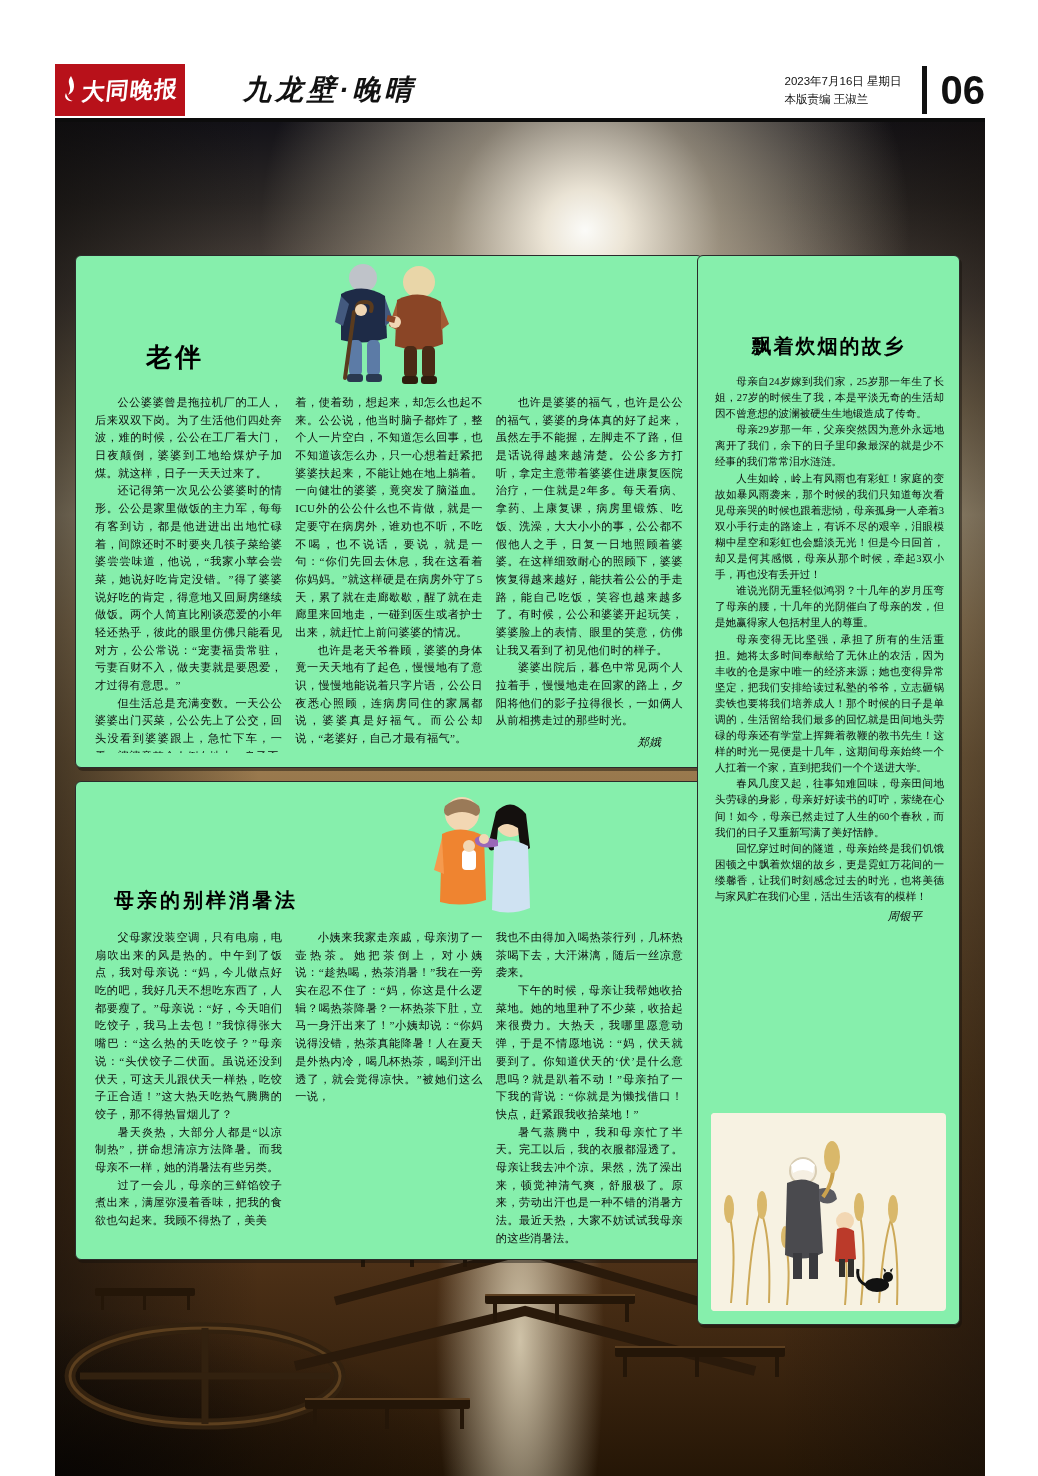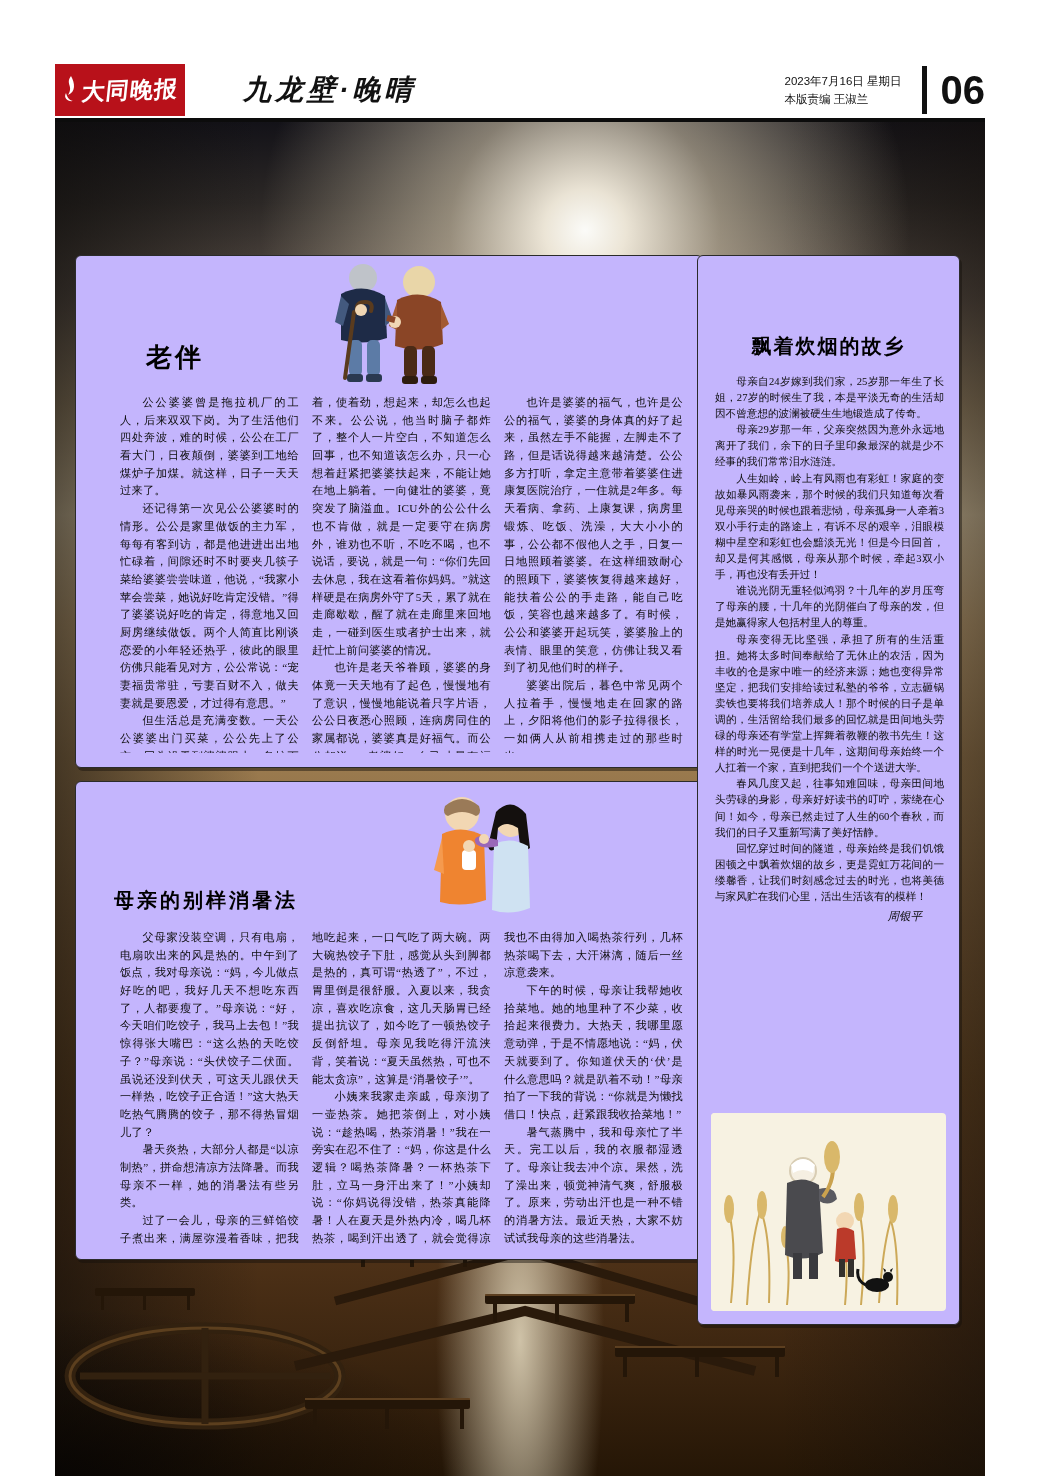--- a/index.html
+++ b/index.html
@@ -26,33 +26,33 @@
       radial-gradient(ellipse 120px 480px at 50% 90%, rgba(255,246,218,.75) 0%, rgba(255,246,218,0) 70%),
       radial-gradient(ellipse 600px 240px at 0% 100%, rgba(5,3,2,.8) 0%, rgba(5,3,2,0) 70%),
       linear-gradient(90deg, rgba(12,10,8,.6) 0%, rgba(12,10,8,0) 22%, rgba(12,10,8,0) 78%, rgba(18,13,9,.5) 100%),
       linear-gradient(180deg, #131218 0%, #2c2826 6%, #564c44 13%, #9a8768 21%,
         #d9c6a1 29%, #c2a476 37%, #9c7c50 47%, #7e5e38 59%, #654521 71%,
         #523419 82%, #3a240f 92%, #251606 100%);
   }
   .photo svg { position:absolute; left:0; bottom:0; }
 
   
-  .artbox { position:absolute; background:#c4b5fd; border:1.5px solid #2b2b2b;
+  .artbox { position:absolute; background:#86efac; border:1.5px solid #2b2b2b;
             border-radius:6px; box-shadow:2px 3px 0 rgba(20,15,10,.45); overflow:hidden; }
   #box-laoban   { left:75px;  top:255px; width:626px; height:511px; }
   #box-xiaoshu  { left:75px;  top:781px; width:626px; height:477px; }
   #box-guxiang  { left:697px; top:255px; width:229px; height:1068px;padding-left:32px; }
 
   .art-title { font-weight:900; letter-spacing:3px; color:#000;
                font-family:"Liberation Sans", sans-serif; }
   #box-laoban  .art-title { position:absolute; left:70px; top:62px; font-size:26px; }
   #box-xiaoshu .art-title { position:absolute; left:38px; top:88px; font-size:20px; }
   #box-guxiang .art-title { position:absolute; left:0; right:0; top:60px; text-align:center; font-size:20px; letter-spacing:2px; }
 
-  .cols { position:absolute; left:0; right:0; display:flex; gap:13px; padding:0 19px;margin-left:25px; }
+  .cols { position:absolute; left:0; right:0; display:flex; gap:13px; padding:0 19px; }
   #box-laoban  .cols { top:138px; bottom:14px; }
   #box-xiaoshu .cols { top:147px; bottom:12px; }
   .col { flex:1 1 0; overflow:hidden; }
 
   .bodytext, .col { font-family:"Liberation Serif", serif; font-size:11.2px;
                     line-height:1.58; text-align:justify; color:#0d0d0d; letter-spacing:.3px; }
   .para { margin:0; text-indent:2em; }
   .para.cont { text-indent:0; }
   .author { text-align:right; font-style:italic; font-size:11.5px; padding-right:22px; margin-top:3px; }
 
@@ -198,21 +198,20 @@
       <circle cx="70" cy="47" r="5" fill="#f2d7b3"></circle>
     </svg>
     <h2 class="art-title" data-interactable="false">母亲的别样消暑法</h2>
     <div class="cols" data-interactable="false">
       <div class="col" data-interactable="false">
           <p class="para" data-interactable="false">父母家没装空调，只有电扇，电扇吹出来的风是热的。中午到了饭点，我对母亲说：“妈，今儿做点好吃的吧，我好几天不想吃东西了，人都要瘦了。”母亲说：“好，今天咱们吃饺子，我马上去包！”我惊得张大嘴巴：“这么热的天吃饺子？”母亲说：“头伏饺子二伏面。虽说还没到伏天，可这天儿跟伏天一样热，吃饺子正合适！”这大热天吃热气腾腾的饺子，那不得热冒烟儿了？</p>
           <p class="para" data-interactable="false">暑天炎热，大部分人都是“以凉制热”，拼命想清凉方法降暑。而我母亲不一样，她的消暑法有些另类。</p>
           <p class="para" data-interactable="false">过了一会儿，母亲的三鲜馅饺子煮出来，满屋弥漫着香味，把我的食欲也勾起来。我顾不得热了，美美</p>
         </div>
       <div class="col" data-interactable="false">
-          <p class="para cont" data-interactable="false">地吃起来，一口气吃了两大碗。两大碗热饺子下肚，感觉从头到脚都是热的，真可谓“热透了”，不过，胃里倒是很舒服。入夏以来，我贪凉，喜欢吃凉食，这几天肠胃已经提出抗议了，如今吃了一顿热饺子反倒舒坦。母亲见我吃得汗流浃背，笑着说：“夏天虽然热，可也不能太贪凉”，这算是‘消暑饺子’”。</p>
           <p class="para" data-interactable="false">小姨来我家走亲戚，母亲沏了一壶热茶。她把茶倒上，对小姨说：“趁热喝，热茶消暑！”我在一旁实在忍不住了：“妈，你这是什么逻辑？喝热茶降暑？一杯热茶下肚，立马一身汗出来了！”小姨却说：“你妈说得没错，热茶真能降暑！人在夏天是外热内冷，喝几杯热茶，喝到汗出透了，就会觉得凉快。”被她们这么一说，</p>
         </div>
       <div class="col" data-interactable="false">
         <div>
             <p class="para cont" data-interactable="false">我也不由得加入喝热茶行列，几杯热茶喝下去，大汗淋漓，随后一丝凉意袭来。</p>
             <p class="para" data-interactable="false">下午的时候，母亲让我帮她收拾菜地。她的地里种了不少菜，收拾起来很费力。大热天，我哪里愿意动弹，于是不情愿地说：“妈，伏天就要到了。你知道伏天的‘伏’是什么意思吗？就是趴着不动！”母亲拍了一下我的背说：“你就是为懒找借口！快点，赶紧跟我收拾菜地！”</p>
             <p class="para" data-interactable="false">暑气蒸腾中，我和母亲忙了半天。完工以后，我的衣服都湿透了。母亲让我去冲个凉。果然，洗了澡出来，顿觉神清气爽，舒服极了。原来，劳动出汗也是一种不错的消暑方法。最近天热，大家不妨试试我母亲的这些消暑法。</p>
           </div>
 
       </div>

